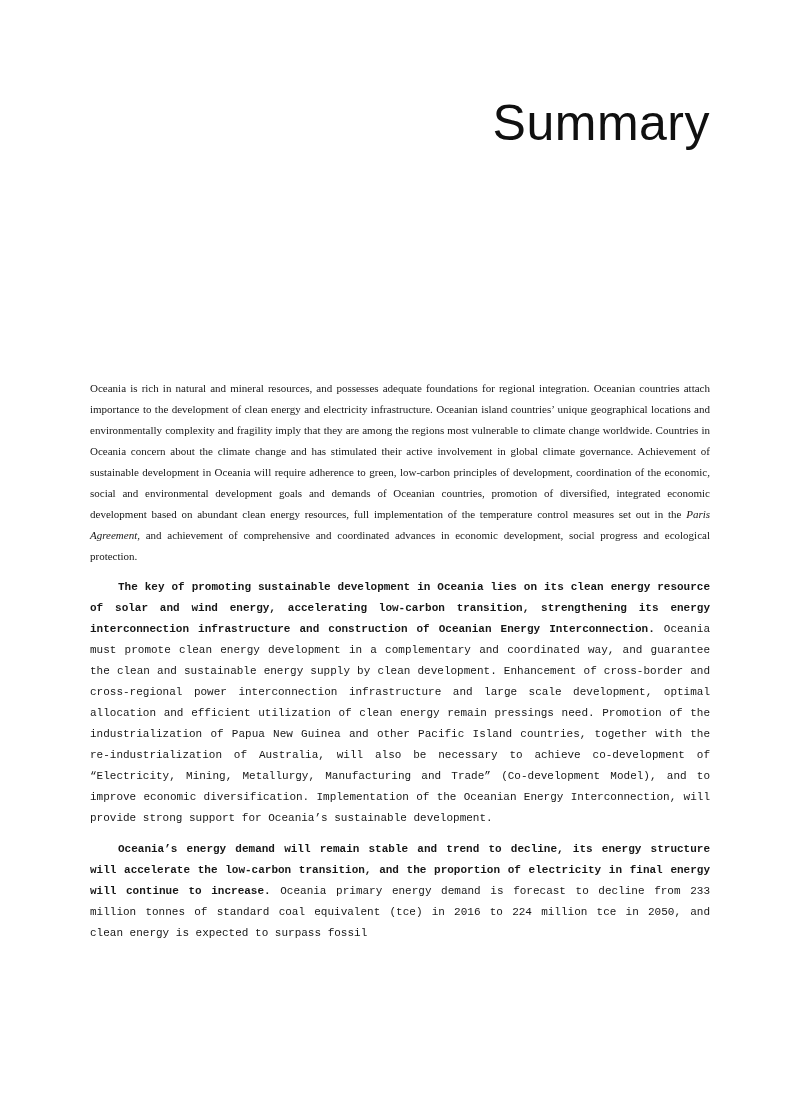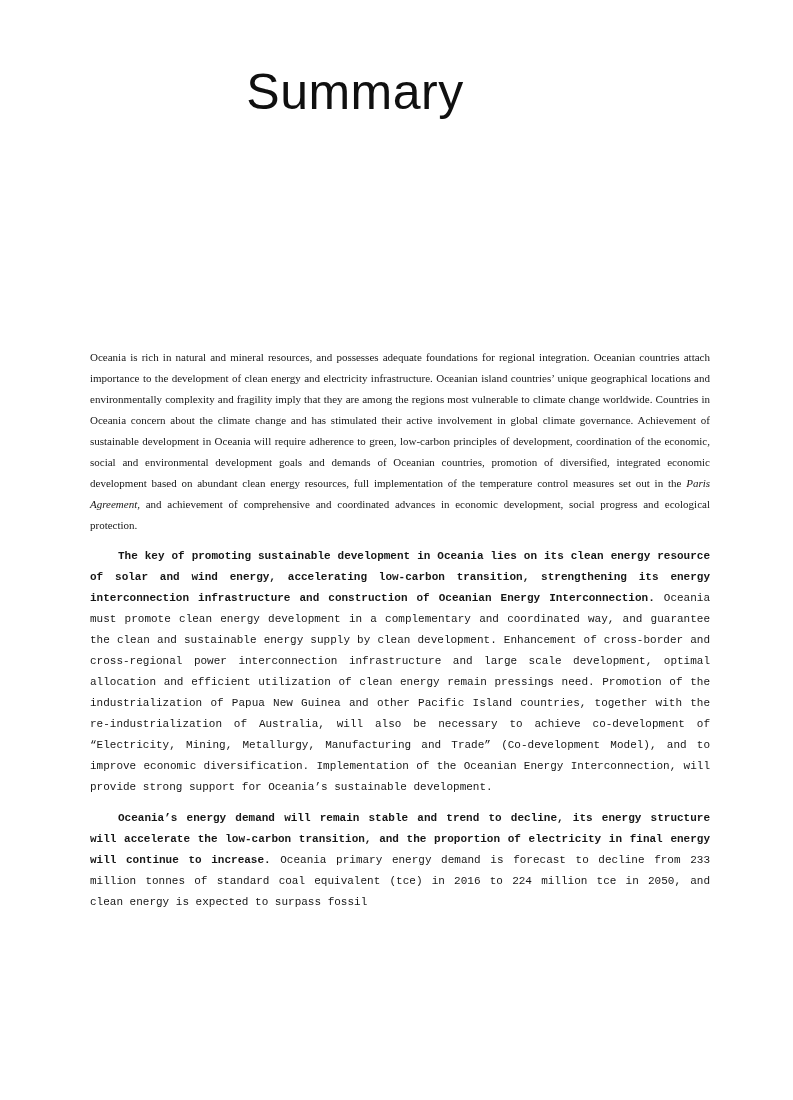--- a/index.html
+++ b/index.html
@@ -10,22 +10,22 @@
   .page {
     position: relative;
     width: 793px;
     height: 1100px;
     background: #ffffff;
     overflow: hidden;
     color: #161616;
   }
   .title {
     margin: 0;
-    padding: 64px 83px 0 0;
-    text-align: center;
+    padding: 95px 83px 0 0;
+    text-align: right;
     font-family: "Liberation Sans", "DejaVu Sans", sans-serif;
     font-weight: 400;
     font-size: 50px;
     line-height: 1.12;
     color: #101010;
     letter-spacing: 0.5px;
   }
   .doc-body {
     padding: 227px 83px 0 90px;
     font-family: "Liberation Serif", "DejaVu Serif", serif;

